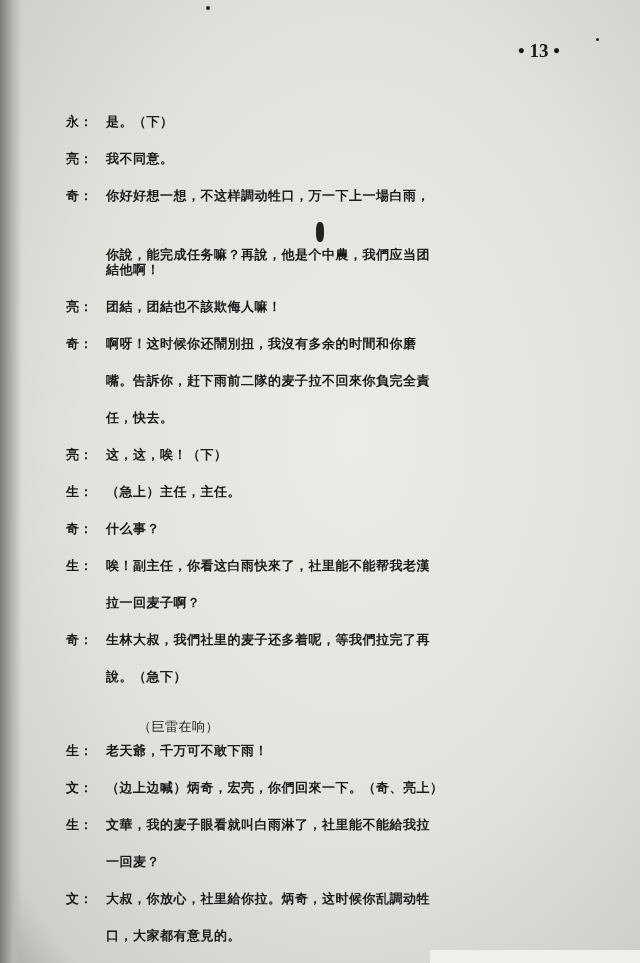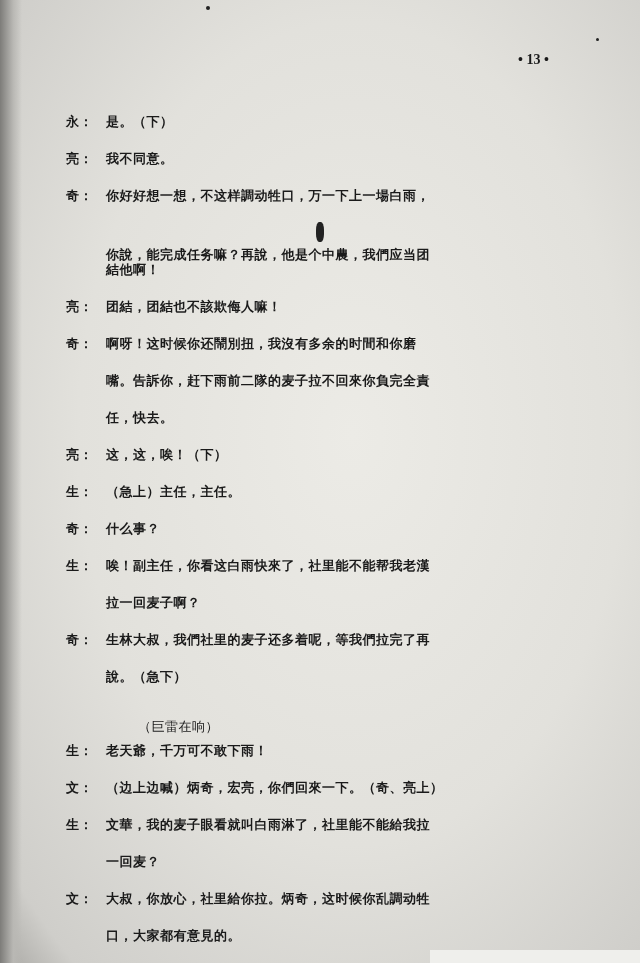--- a/index.html
+++ b/index.html
@@ -7,22 +7,22 @@
     width: 640px; height: 963px; overflow: hidden; position: relative;
     background: radial-gradient(ellipse at 55% 45%, #ecebe6 0%, #e2e1dc 55%, #cfceca 90%, #a9a8a4 100%);
     font-family: "DejaVu Serif", "Liberation Serif", serif;
     color: #1a1a1a;
   }
   .left-shadow {
     position: absolute; left: 0; top: 0; width: 22px; height: 963px;
     background: linear-gradient(to right, #7d7c79 0%, #b9b8b4 60%, rgba(210,209,205,0) 100%);
   }
   .page-number {
-    position: absolute; left: 518px; top: 52px;
-    font-family: "Liberation Serif", serif; font-weight: bold; font-size: 14px;
+    position: absolute; left: 518px; top: 40px;
+    font-family: "Liberation Serif", serif; font-weight: bold; font-size: 19px;
   }
   .lines { position: absolute; left: 66px; top: 110px; width: 540px; }
   .line {
     position: absolute; left: 0; font-size: 13px; font-weight: bold; white-space: nowrap;
     letter-spacing: 0.5px; line-height: 24px;
   }
   .speaker { display: inline-block; width: 40px; }
   .indent { padding-left: 40px; }
   .stage { padding-left: 72px; font-weight: normal; }
   .watermark {

